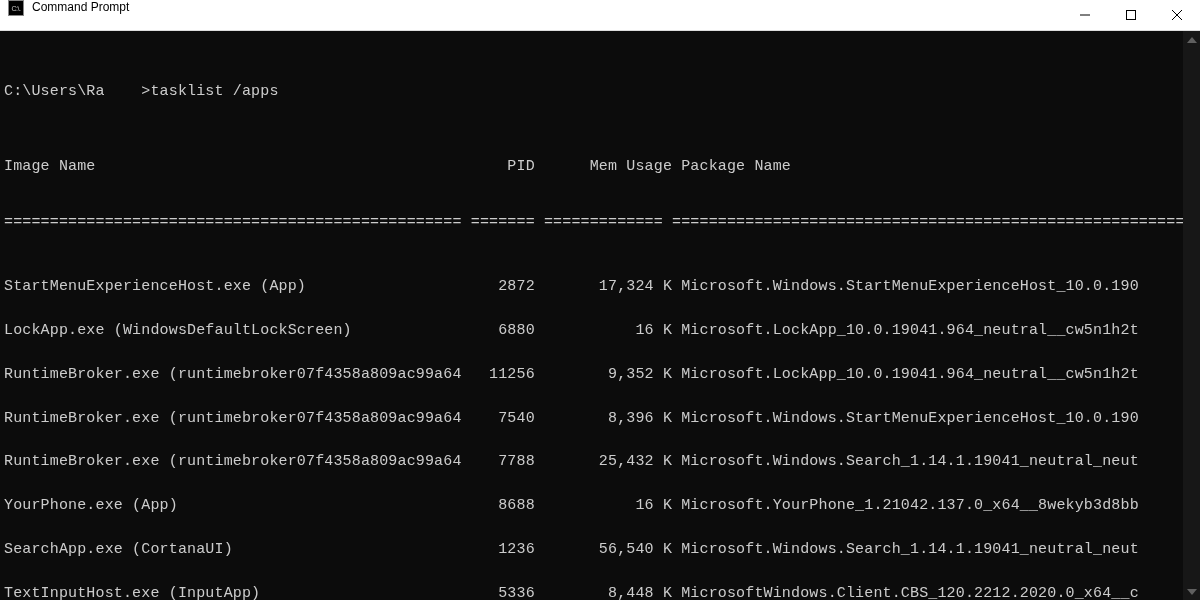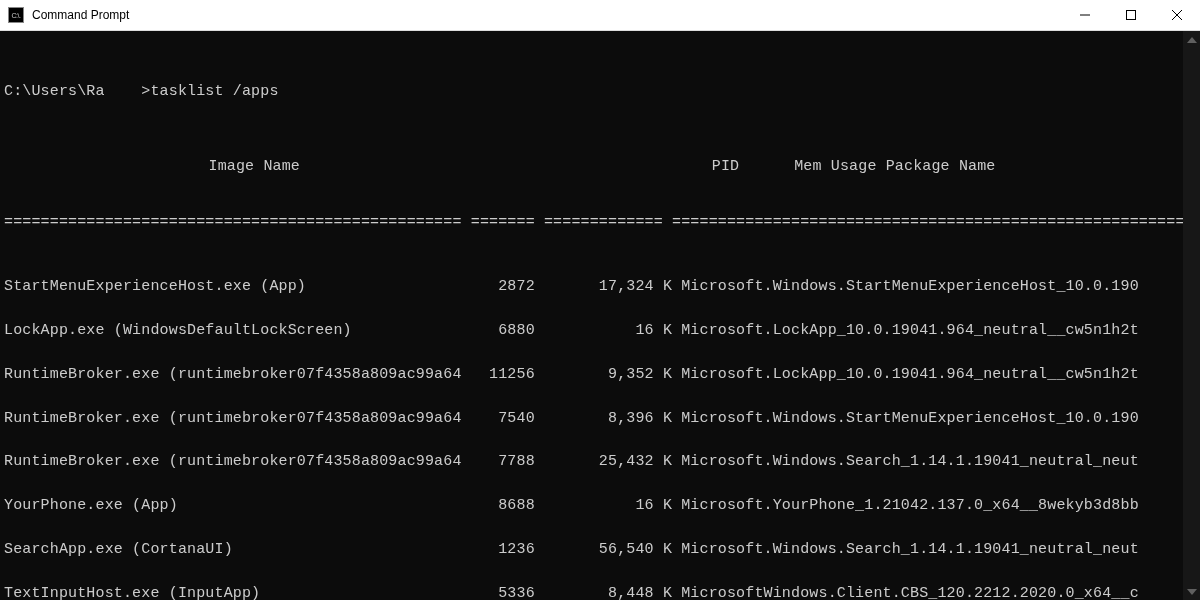--- a/index.html
+++ b/index.html
@@ -8,21 +8,21 @@
       height: 600px;
       background: #fff;
       font-family: Consolas, 'Courier New', monospace;
       overflow: hidden;
       position: relative;
     }
     .titlebar {
       height: 31px;
       background: #fff;
       display: flex;
-      align-items: center;
+      align-items: flex-start;
       padding: 0 0 0 8px;
       border-bottom: 1px solid #ddd;
     }
     .titlebar-icon {
       width: 16px;
       height: 16px;
       background: #000;
       border: 1px solid #888;
       margin-right: 8px;
       display: flex;
@@ -80,21 +80,21 @@
       height: 17px;
       display: flex;
       align-items: center;
       justify-content: center;
       color: #606060;
       font-size: 10px;
     }
     .scroll-arrow.top { position: absolute; top: 0; }
     .scroll-arrow.bottom { position: absolute; bottom: 0; }
     .prompt-line { margin-bottom: 19px; margin-top: 4px; }
-    .header-line { margin-bottom: 0px; text-align: center; }
+    .header-line { margin-bottom: 0px; }
     .divider-line { margin-bottom: 0px; }
     .data-row { margin-top: 25px; }
     .data-row:first-of-type { margin-top: 8px; font-family: Liberation Mono, monospace; }
   </style>
 </head>
 <body>
 
 <div class="titlebar">
   <div class="titlebar-icon">C:\.</div>
   <div class="titlebar-title">Command Prompt</div>

